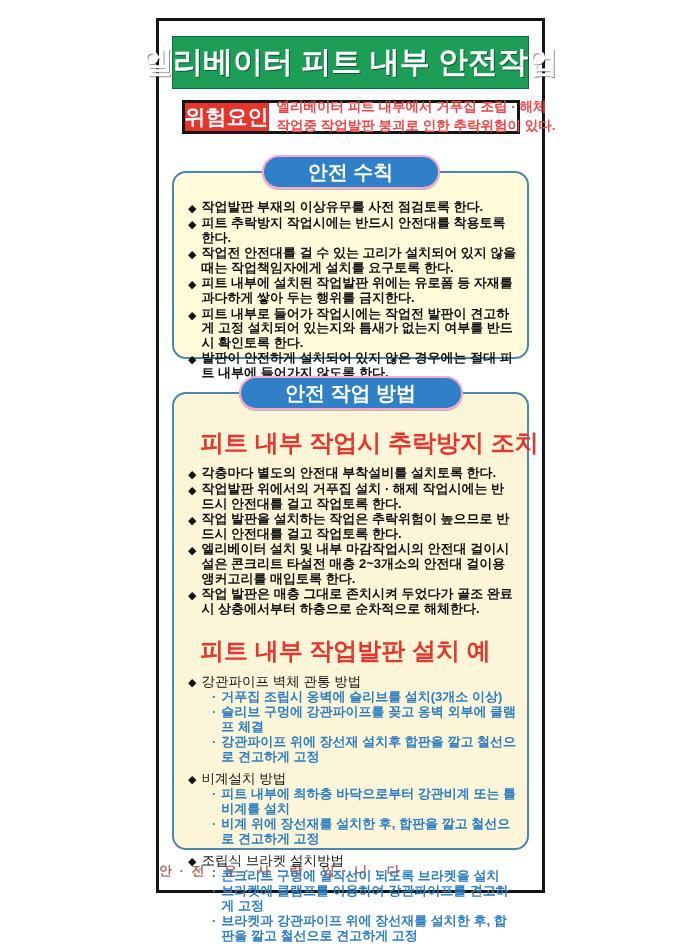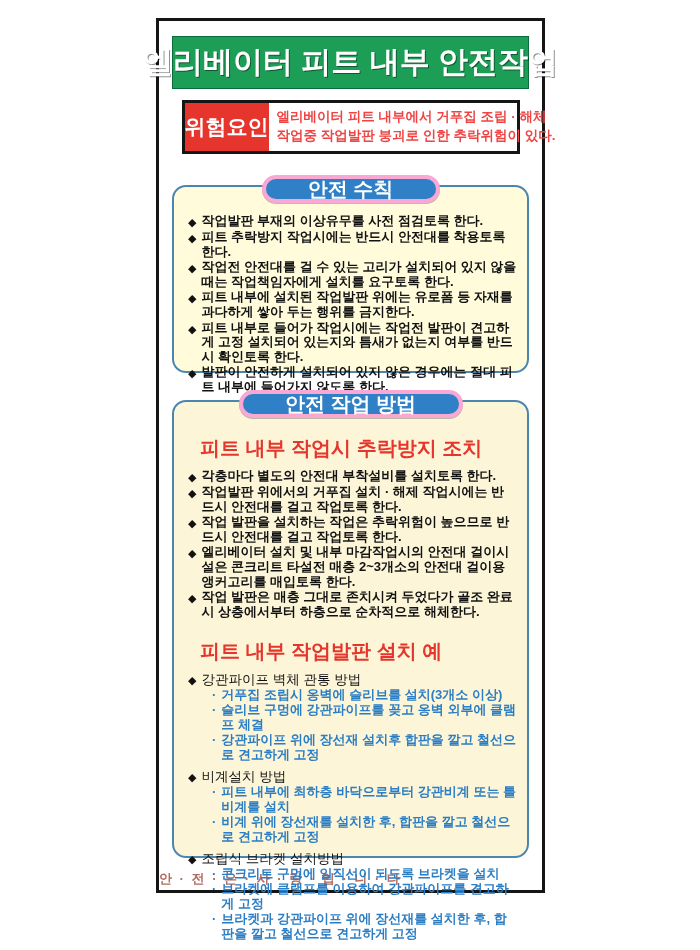--- a/index.html
+++ b/index.html
@@ -20,57 +20,57 @@
     background:#1C9E57;
     display:flex; align-items:center; justify-content:center;
     box-shadow:0 0 0 1px #0c6b3a inset;
   }
   .title-banner span {
     color:#ffffff; font-weight:bold; font-size:30px; white-space:nowrap;
     letter-spacing:0px; text-shadow:1px 1px 0 rgba(0,0,0,0.45);
   }
   
   .hazard {
-    margin:11px auto 0 auto; width:338px; height:54px;
+    margin:11px auto 0 auto; width:338px; height:34px;
     border:3px solid #151515; display:flex; background:#fff;
   }
   .hazard-label {
     width:94px; background:#E5352C; color:#fff;
     display:flex; align-items:center; justify-content:center;
     font-weight:bold; font-size:21px; white-space:nowrap;
   }
   .hazard-text {
     flex:1; display:flex; flex-direction:column; justify-content:center;
     padding:2px 6px 2px 8px; font-weight:bold; font-size:13.5px;
     line-height:1.4; color:#ef4444; white-space:nowrap;
   }
   
   .section { margin:21px 13px 0 13px; position:relative; }
   .pill {
     position:relative; z-index:2; margin:0 auto;
-    background:#2F80C6; border:4px solid #f9a8d4; border-radius:18px;
-    height:28px; display:flex; align-items:center; justify-content:center;
+    background:#2F80C6; border:2px solid #f9a8d4; border-radius:18px;
+    height:34px; display:flex; align-items:center; justify-content:center;
     color:#fff; font-weight:bold; font-size:20px; white-space:nowrap;
     box-shadow:0 1px 0 rgba(0,0,0,0.25);
   }
   .pill-rules  { width:178px; }
   .pill-method { width:224px; }
   .sec-box {
     position:relative; z-index:1; margin-top:-18px;
     border:2px solid #4A86B0; border-radius:14px;
     background:#FFFBDB;
     padding:27px 10px 8px 12px;
   }
   .sec-box-method { background:#FCF5D8; height:458px; }
   .sec-box-rules  { height:188px; }
   .item { display:flex; align-items:flex-start; margin-bottom:1px; }
   .item .b { font-size:11px; margin:2px 5px 0 2px; color:#111; }
   .item .t { font-size:13px; font-weight:bold; line-height:14.6px; color:#111; }
   .red-heading {
-    color:#E5352C; font-weight:bold; font-size:20px;
+    color:#E5352C; font-weight:bold; font-size:24px;
     margin:6px 0 7px 14px; white-space:nowrap;
   }
   .red-heading.second { margin-top:19px; }
   .group { margin-top:7px; }
   .group-title { display:flex; align-items:flex-start; }
   .group-title .b { font-size:11px; margin:2px 5px 0 2px; color:#111; }
   .group-title .t { font-size:13.5px; font-weight:normal; line-height:15px; color:#111; }
   .sub-item { display:flex; align-items:flex-start; padding-left:26px; }
   .sub-item .d { color:#2B7EC4; font-weight:bold; margin-right:5px; font-size:13px; line-height:15px; }
   .sub-item .t { color:#2B7EC4; font-weight:bold; font-size:13px; line-height:15px; }

